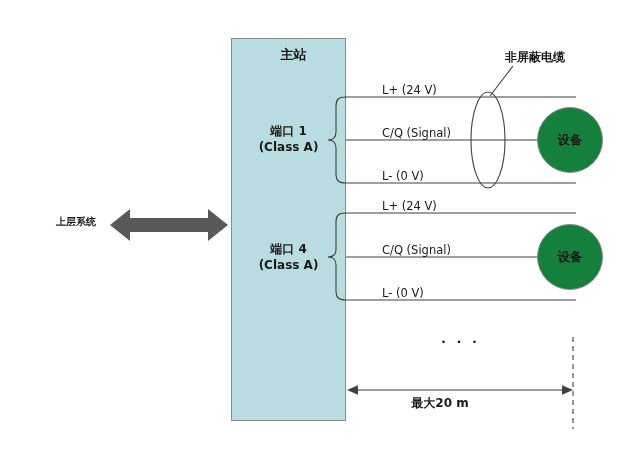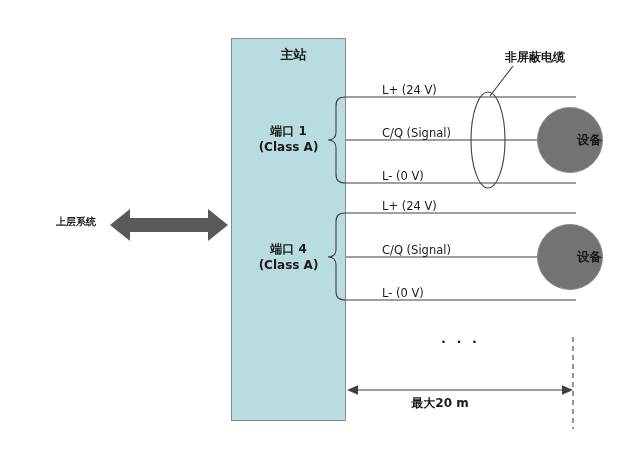--- a/index.html
+++ b/index.html
@@ -7,22 +7,22 @@
   body { font-family:"DejaVu Sans","Liberation Sans",sans-serif; color:#1a1a1a; }
   .canvas { position:relative; width:633px; height:458px; background:#ffffff; overflow:hidden; }
   .abs { position:absolute; }
   .master-box {
     left:231px; top:38px; width:115px; height:383px;
     background:#b9dce1; border:1px solid #8a8a8a; z-index:1;
   }
   .svg-layer { position:absolute; left:0; top:0; width:633px; height:458px; z-index:2; pointer-events:none; }
   .device {
     width:66px; height:66px; border-radius:50%;
-    background:#737373; border:1px solid #8a8a8a;
-    display:flex; align-items:center; justify-content:flex-end;
+    background:#15803d; border:1px solid #8a8a8a;
+    display:flex; align-items:center; justify-content:center;
     font-size:12.5px; font-weight:bold; z-index:3;
   }
   .label { z-index:4; white-space:nowrap; }
   .master-label { left:231px; top:46px; width:125px; text-align:center; font-weight:bold; font-size:13px; }
   .port-label { width:115px; left:231px; text-align:center; font-weight:bold; font-size:12px; line-height:16px; }
   .signal-label { left:352px; font-size:11.5px;margin-left:30px; }
   .upper-system-label { left:25px; top:215px; font-size:10px; font-weight:bold;margin-left:31px; }
   .cable-label { left:505px; top:49px; font-size:12px;font-weight:bold; }
   .ellipsis-label { left:441px; top:331px; font-size:13px; font-weight:bold; letter-spacing:3px; }
   .dim-label { left:327px; top:395px; width:226px; text-align:center; font-size:12px; font-weight:bold; }

